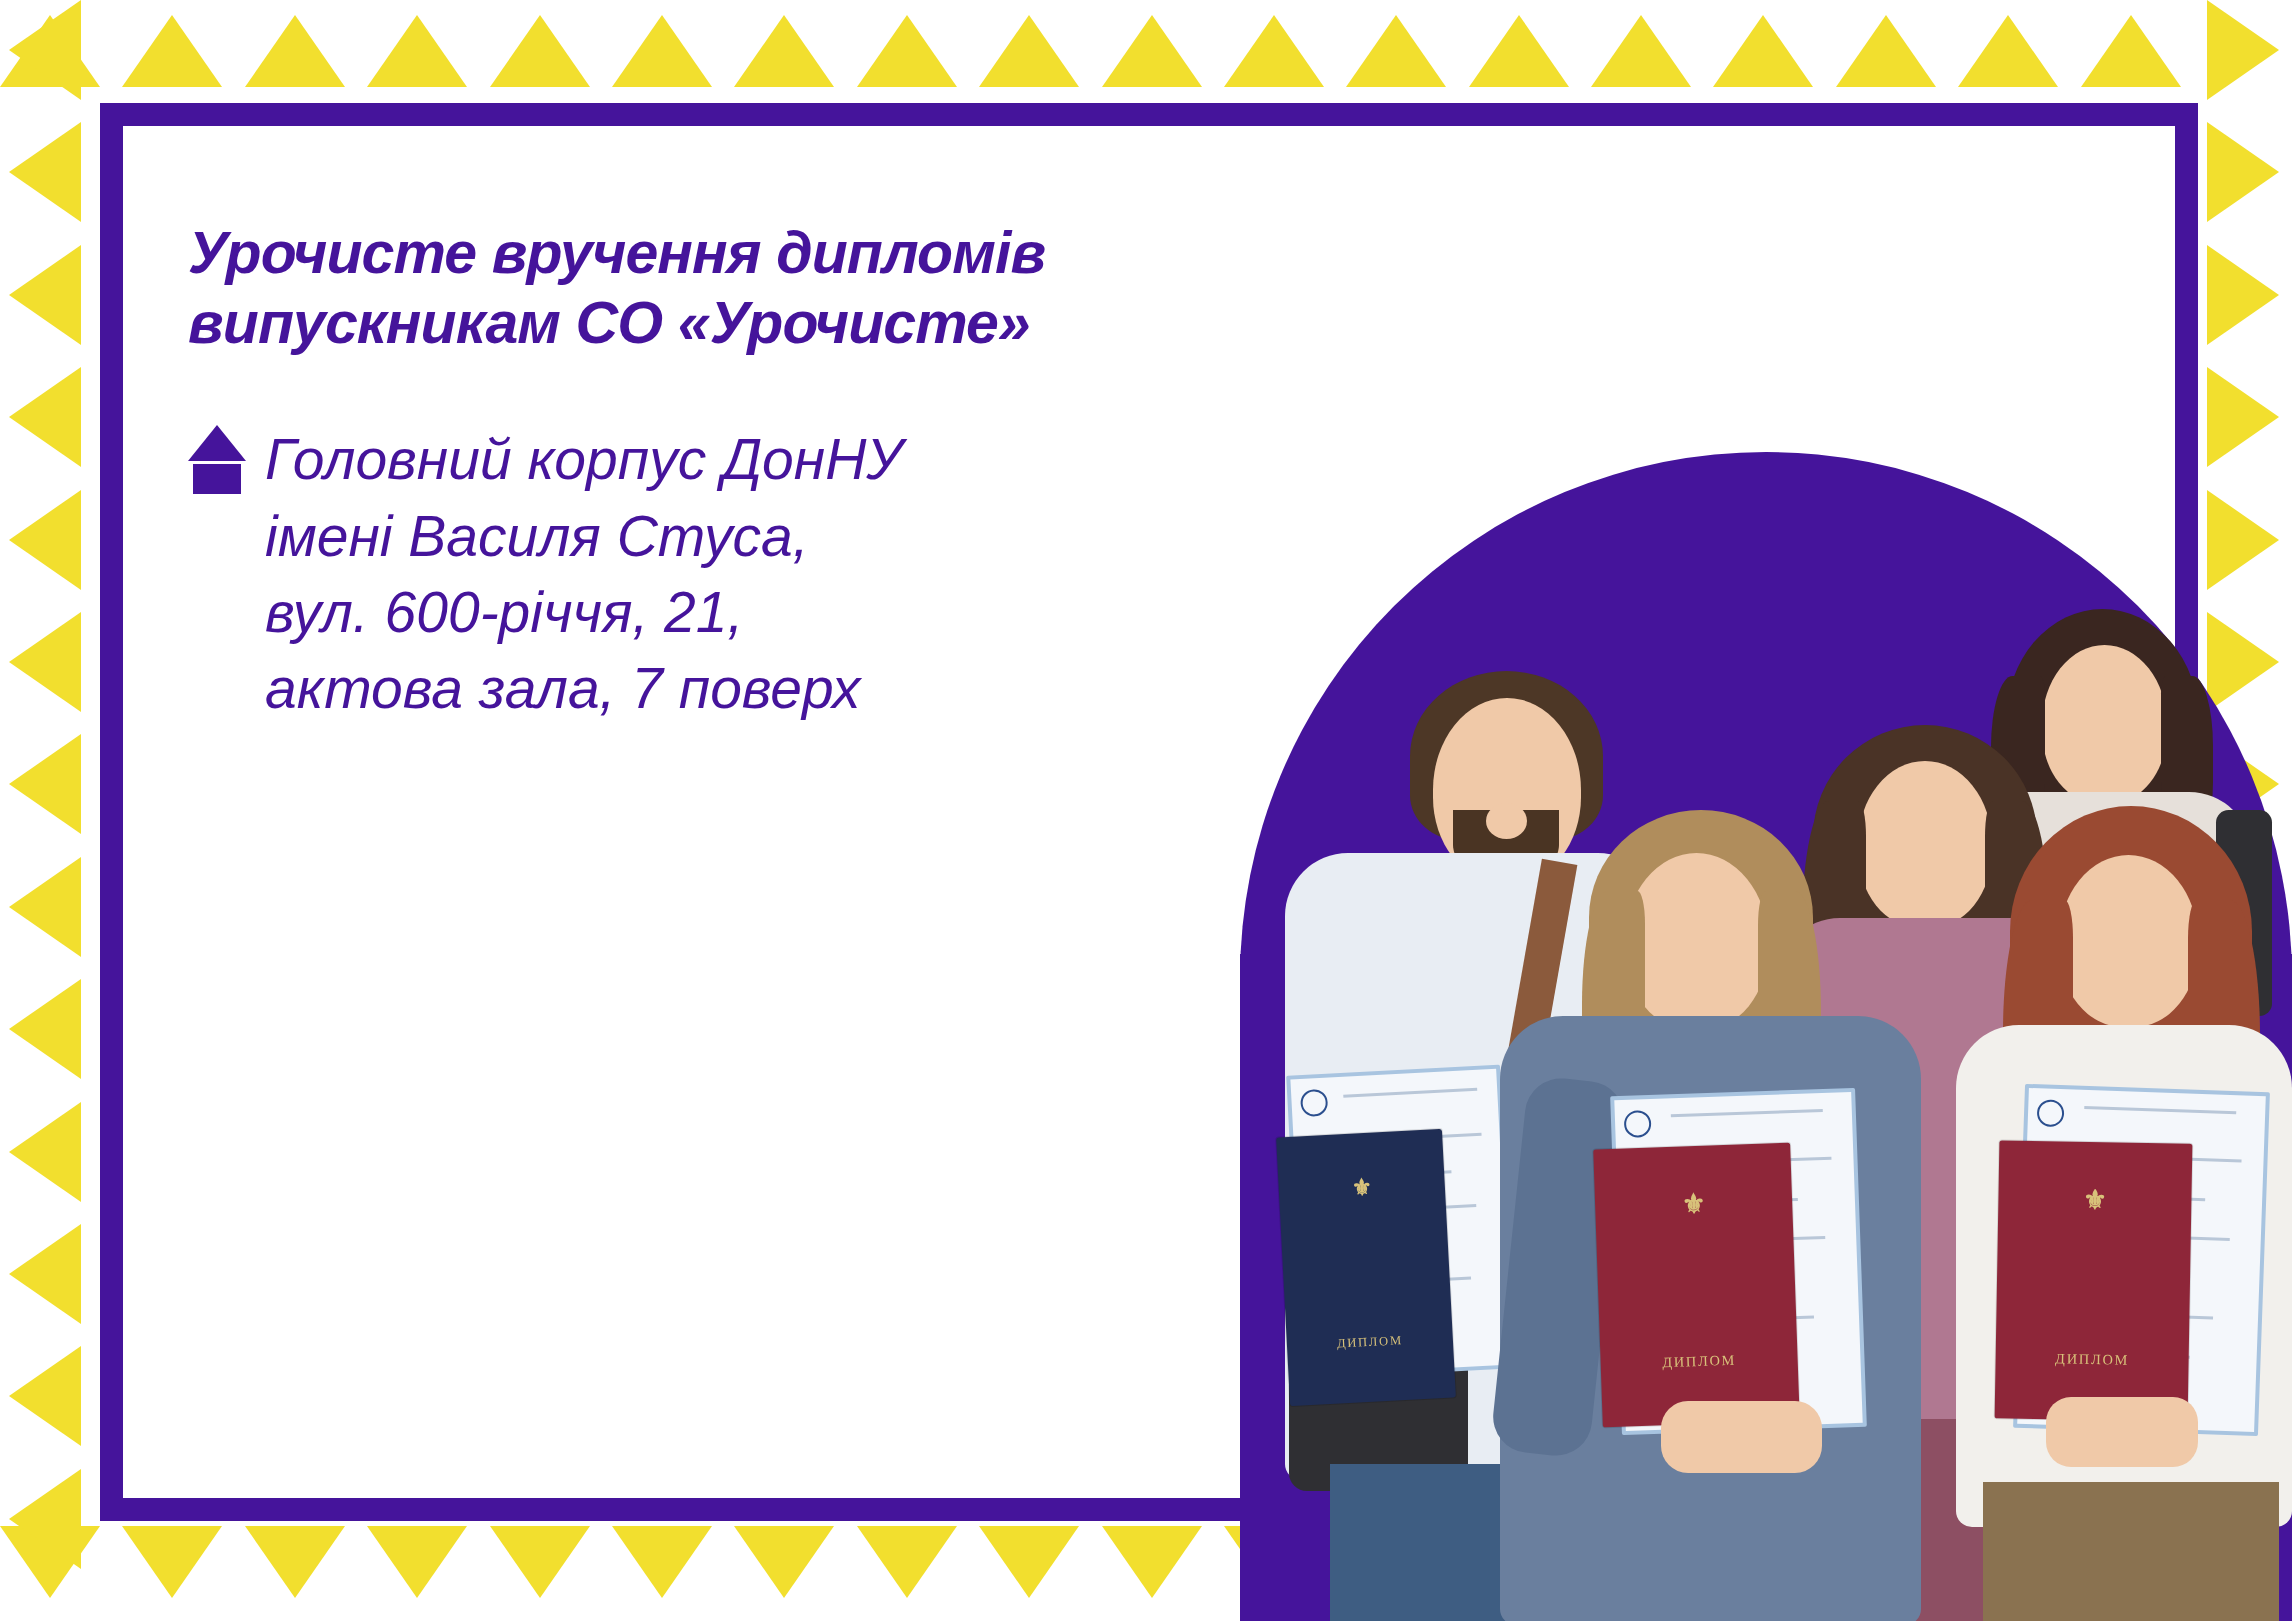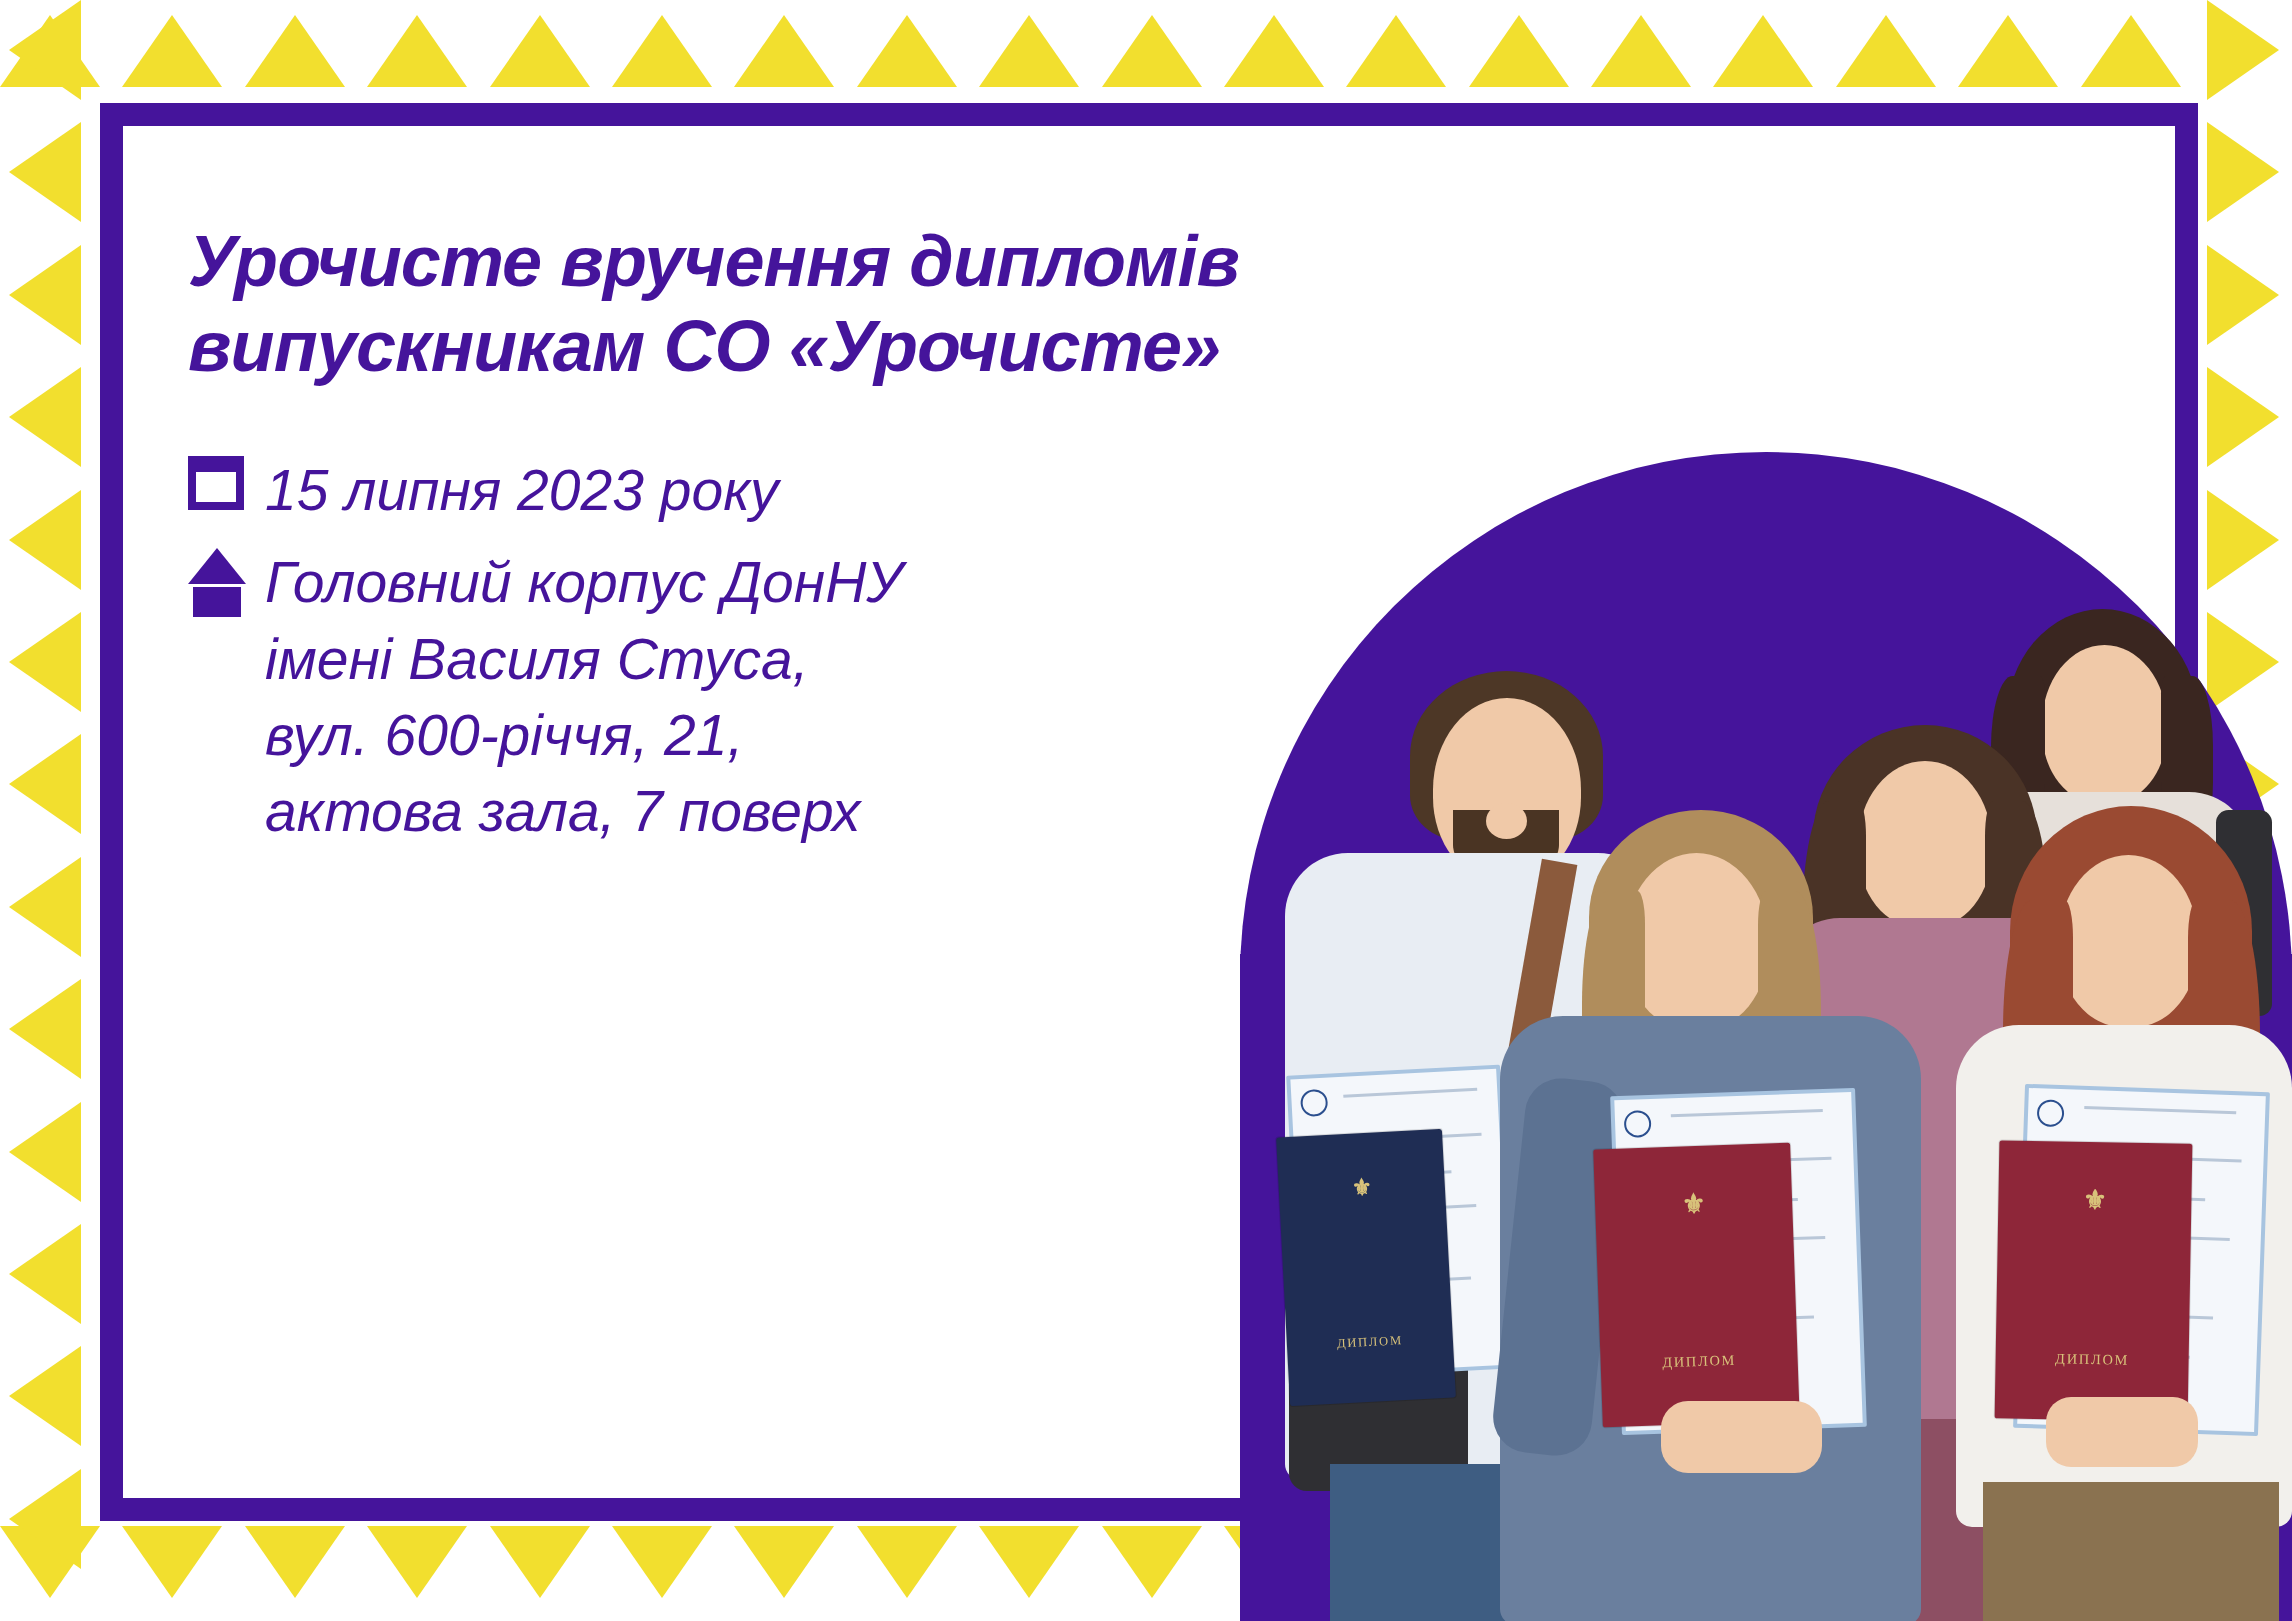--- a/index.html
+++ b/index.html
@@ -43,21 +43,21 @@
     background:transparent;
     z-index:5;
   }
 
   
   .content{position:absolute;left:188px;top:219px;width:1119px;z-index:20;}
 
   .title{
     font-family:"Liberation Sans",sans-serif;
     font-weight:bold;font-style:italic;
-    font-size:72px;line-height:1.18;
+    font-size:59px;line-height:1.18;
     color:#45149b;
     letter-spacing:-0.9px;
     margin:0 0 63px 0;
   }
   .title span{display:block;}
 
   .info-row{display:flex;align-items:flex-start;margin-bottom:16px;}
   .info-icon{flex:0 0 auto;width:77px;display:flex;align-items:flex-start;
              justify-content:flex-start;padding-top:3.6px;}
   .info-text{
@@ -309,26 +309,20 @@
     </div>
   </div>
 
   <div class="content">
 
     <h1 class="title">
       <span>Урочисте вручення дипломів</span>
       <span>випускникам СО «Урочисте»</span>
     </h1>
 
-    <div class="info-row">
-      <div class="info-icon">
-        <div class="ico-cal"></div>
-      </div>
-      <div class="info-text">15 липня 2023 року</div>
-    </div>
 
 
     <div class="info-row">
       <div class="info-icon">
         <div class="ico-home">
             <span class="roof"></span>
             <span class="body"></span>
           </div>
       </div>
       <div class="info-text">Головний корпус ДонНУ

